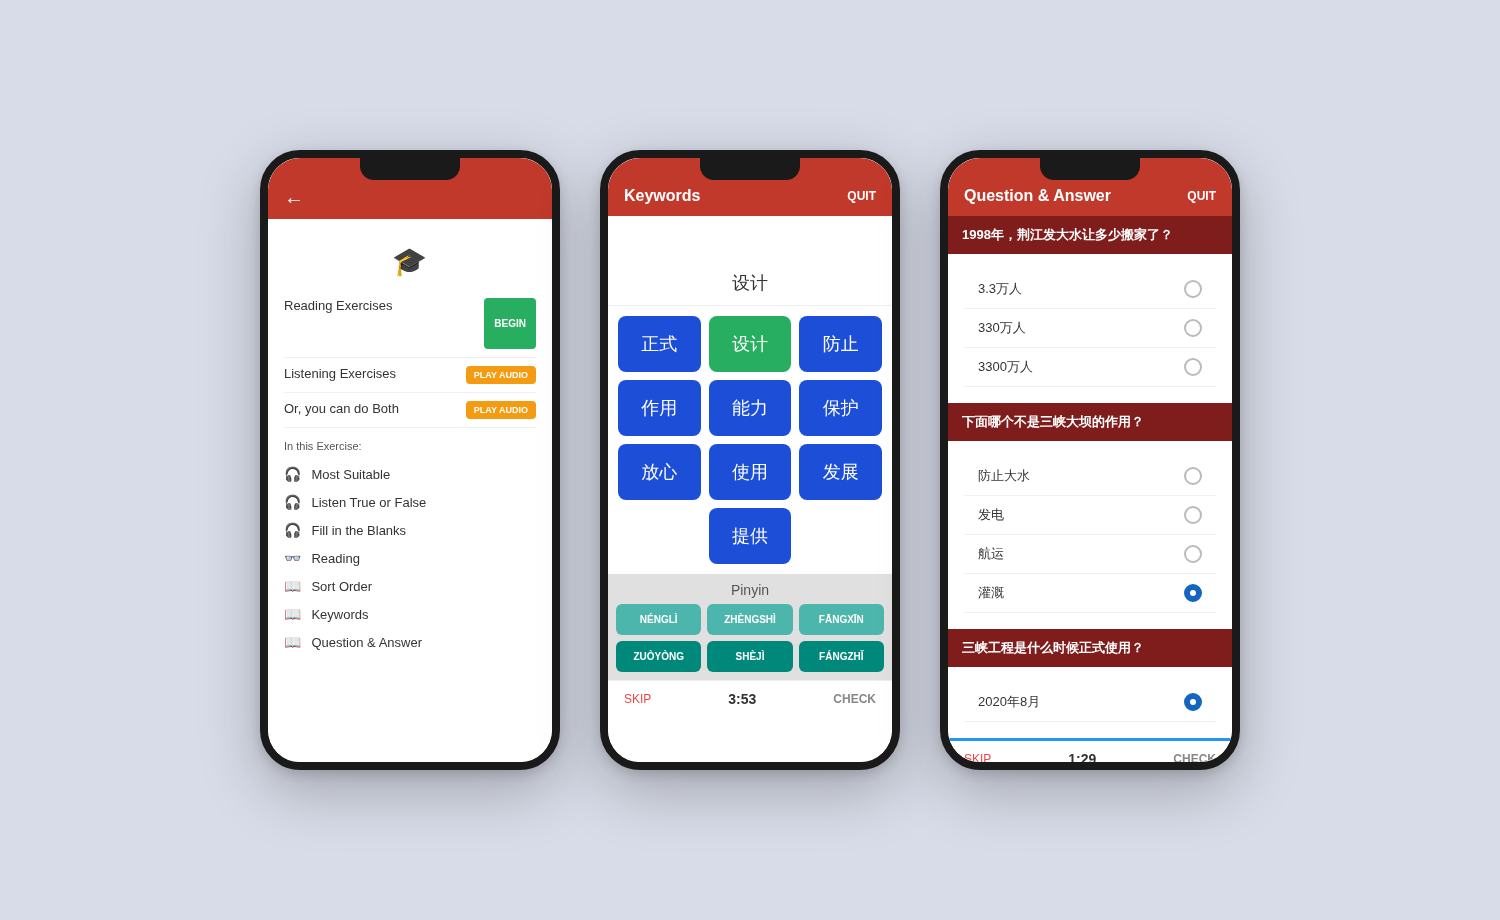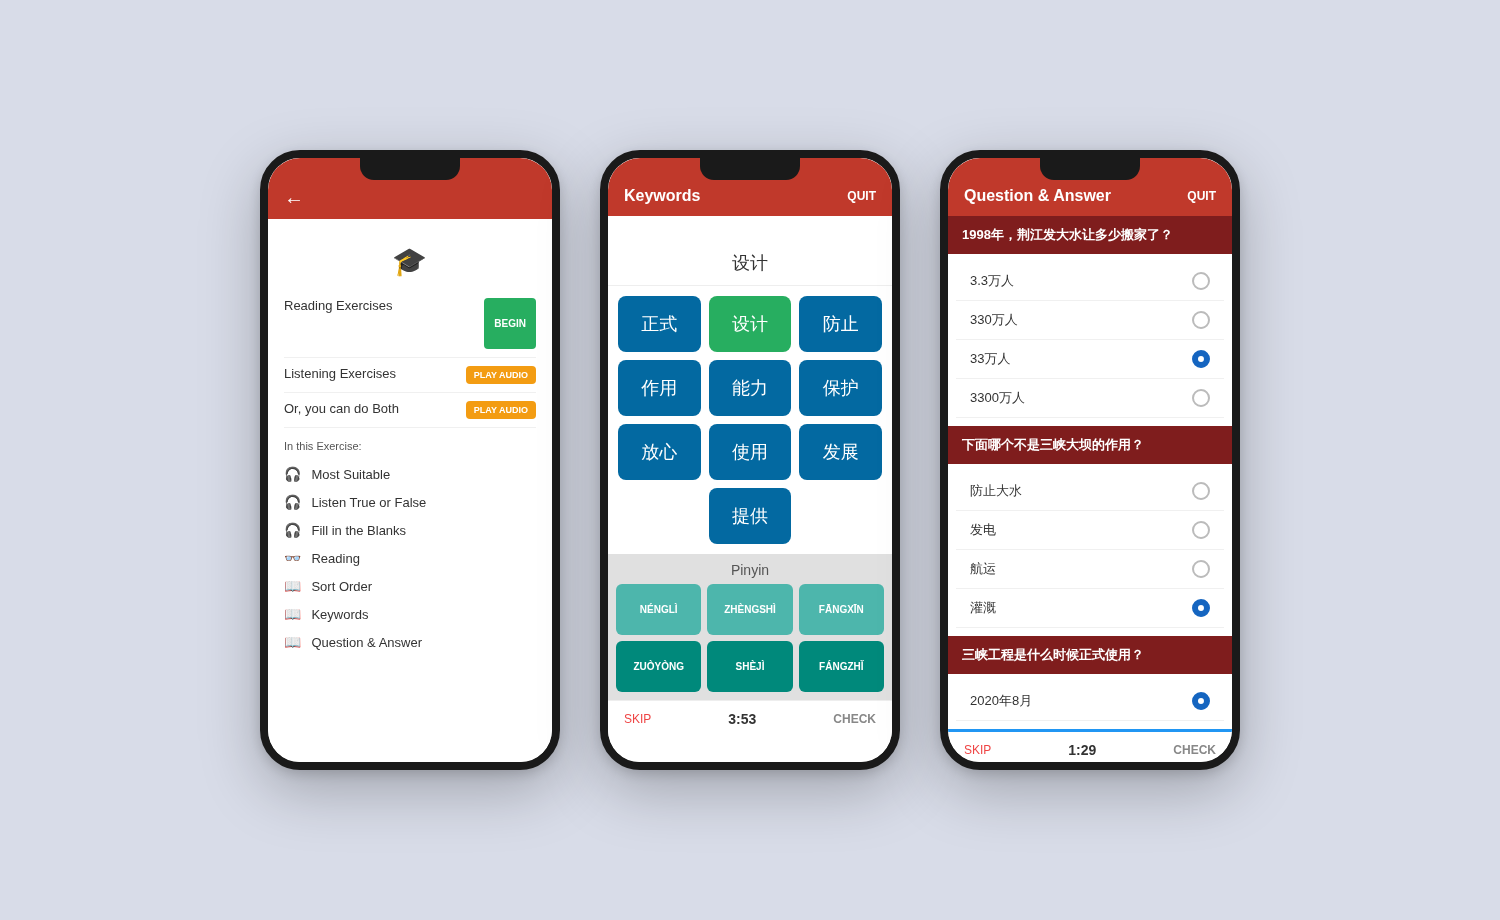--- a/index.html
+++ b/index.html
@@ -169,21 +169,21 @@
       border-bottom: 1px solid #eee;
     }
     .keywords-grid {
       padding: 10px;
       display: grid;
       grid-template-columns: repeat(3, 1fr);
       gap: 8px;
       flex: 0;
     }
     .kw-btn {
-      background: #0369a1;
+      background: #1d4ed8;
       color: white;
       border: none;
       border-radius: 8px;
       padding: 16px 4px;
       font-size: 18px;
       cursor: pointer;
       text-align: center;
     }
     .kw-btn.green { background: #27ae60; }
     .pinyin-section {
@@ -199,21 +199,21 @@
     .pinyin-grid {
       display: grid;
       grid-template-columns: repeat(3, 1fr);
       gap: 6px;
     }
     .py-btn {
       background: #4db6ac;
       color: white;
       border: none;
       border-radius: 6px;
-      padding: 20px 2px;
+      padding: 10px 2px;
       font-size: 10px;
       font-weight: bold;
       cursor: pointer;
     }
     .py-btn.dark { background: #00897b; }
     .phone2-footer {
       display: flex;
       justify-content: space-between;
       align-items: center;
       padding: 10px 16px;
@@ -244,21 +244,21 @@
       flex-direction: column;
     }
     .qa-question {
       background: #7f1d1d;
       color: white;
       padding: 10px 14px;
       font-size: 13px;
       font-weight: bold;
     }
     .qa-options {
-      padding: 8px;
+      padding: 16px;
     }
     .qa-option {
       display: flex;
       justify-content: space-between;
       align-items: center;
       padding: 10px 14px;
       border-bottom: 1px solid #f0f0f0;
       font-size: 13px;
       color: #333;
     }
@@ -416,24 +416,20 @@
         <div class="qa-options">
           <div class="qa-option">
             <span>3.3万人</span>
             <div class="radio-circle"></div>
           </div>
           <div class="qa-option">
             <span>330万人</span>
             <div class="radio-circle"></div>
           </div>
           <div class="qa-option">
-            <span>33万人</span>
-            <div class="radio-circle selected"></div>
-          </div>
-          <div class="qa-option">
             <span>3300万人</span>
             <div class="radio-circle"></div>
           </div>
         </div>
 
         <div class="qa-question">下面哪个不是三峡大坝的作用？</div>
         <div class="qa-options">
           <div class="qa-option">
             <span>防止大水</span>
             <div class="radio-circle"></div>

